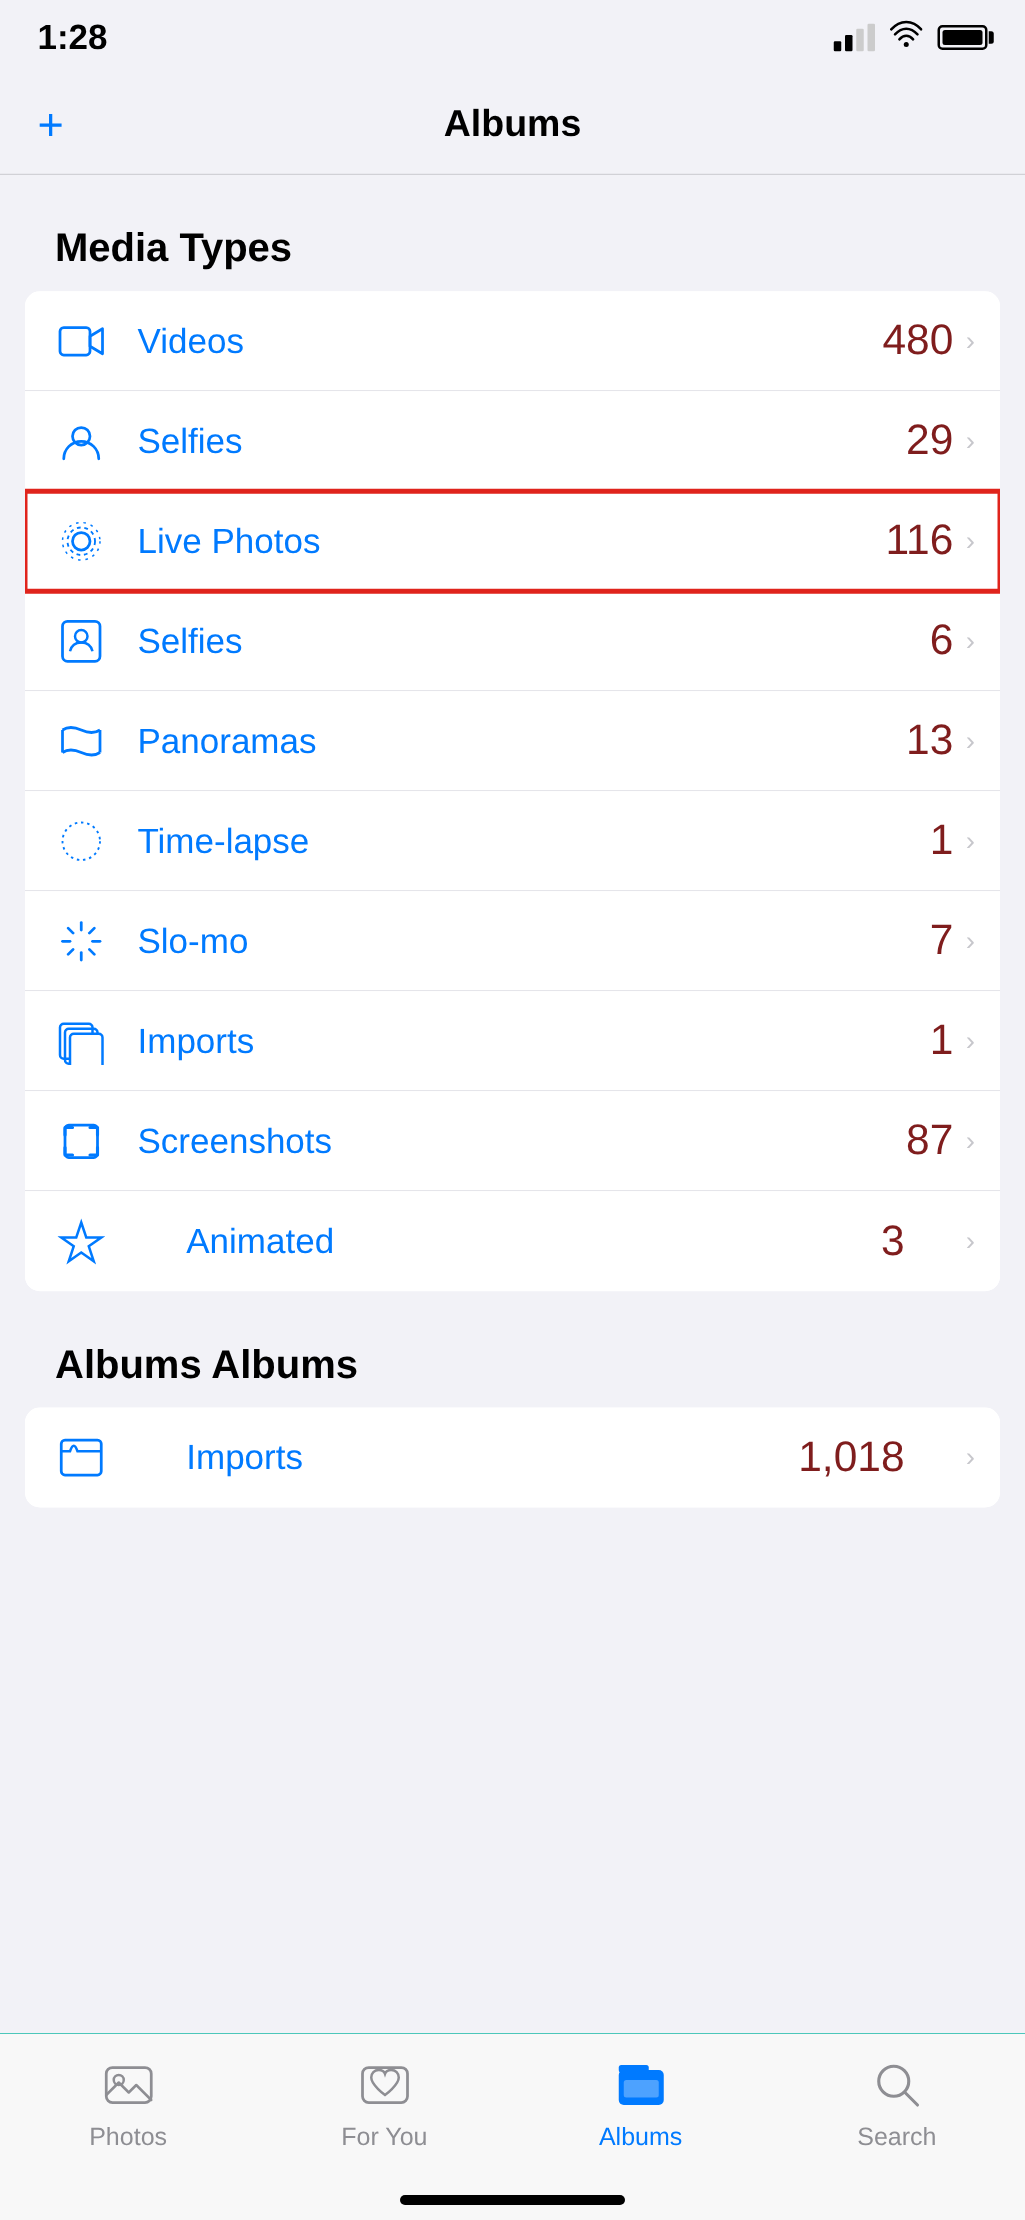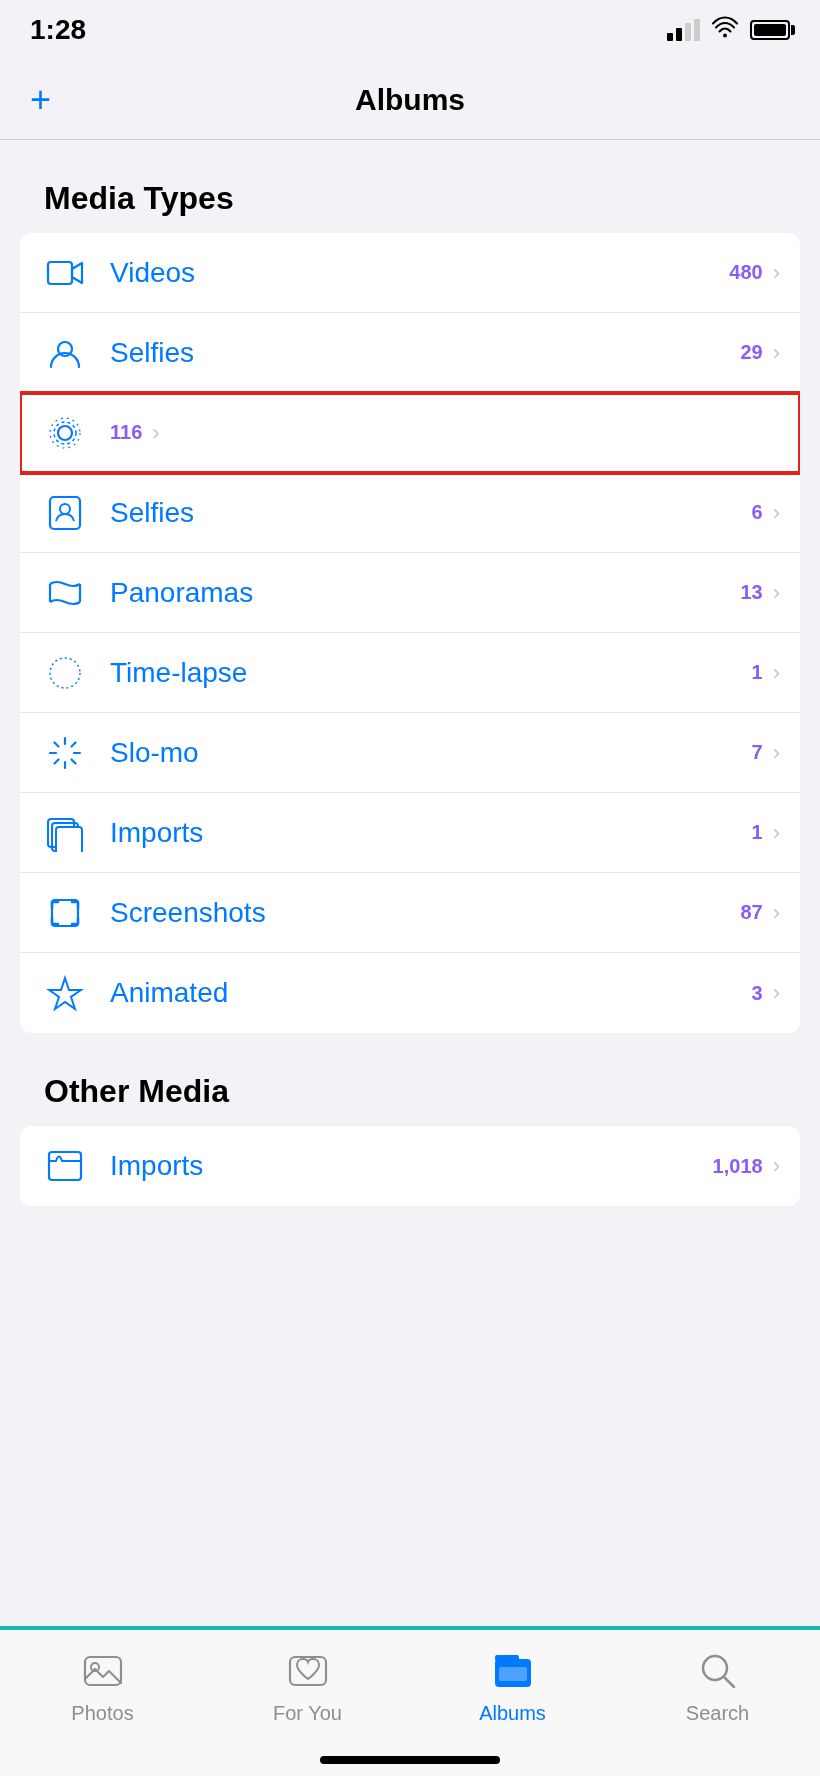--- a/index.html
+++ b/index.html
@@ -130,20 +130,21 @@
       align-items: center;
       height: 80px;
       padding: 0 20px;
       border-bottom: 1px solid #e5e5ea;
       background: #fff;
       cursor: pointer;
       position: relative;
     }
     .list-item:last-child {
       border-bottom: none;
+      gap: 39px;
     }
     .list-item.highlighted {
       outline: 4px solid #e0241c;
       outline-offset: -2px;
       z-index: 2;
     }
     .item-icon {
       width: 50px;
       height: 50px;
       display: flex;
@@ -158,38 +159,37 @@
       fill: none;
       stroke: #007aff;
       stroke-width: 2;
     }
     .item-label {
       font-size: 28px;
       color: #007aff;
       flex: 1;
     }
     .item-count {
-      font-size: 20px;
-      color: #8b5cf6;
+      font-size: 34px;
+      color: #7f1d1d;
       margin-right: 10px;
-      font-weight: bold;
     }
     .item-chevron {
       font-size: 22px;
       color: #c7c7cc;
     }
 
     
     .tab-bar {
       position: fixed;
       bottom: 0;
       left: 0;
       width: 820px;
       background: rgba(248,248,248,0.95);
-      border-top: 4px solid #14b8a6;
+      border-top: 1px solid #14b8a6;
       height: 150px;
       display: flex;
       align-items: flex-start;
       padding-top: 16px;
     }
     .tab-item {
       flex: 1;
       display: flex;
       flex-direction: column;
       align-items: center;
@@ -295,20 +295,21 @@
       </div>
 
       <div class="list-item highlighted">
         <div class="item-icon">
           <svg viewBox="0 0 38 38">
             <circle cx="19" cy="19" r="7" stroke="#007aff" stroke-width="2.2"></circle>
             <circle cx="19" cy="19" r="11" stroke="#007aff" stroke-width="1.5" stroke-dasharray="3 3"></circle>
             <circle cx="19" cy="19" r="15" stroke="#007aff" stroke-width="1.2" stroke-dasharray="2 4"></circle>
           </svg>
         </div>
+        <span class="item-label">Live Photos</span>
         <span class="item-count">116</span>
         <span class="item-chevron">›</span>
       </div>
 
       <div class="list-item">
         <div class="item-icon">
           <svg viewBox="0 0 38 38">
               <rect x="4" y="3" width="30" height="32" rx="4" stroke="#007aff" stroke-width="2.2"></rect>
               <path d="M10 27c1-4 4-7 9-7s8 3 9 7" stroke="#007aff" stroke-width="2"></path>
               <circle cx="19" cy="15" r="5" stroke="#007aff" stroke-width="2"></circle>
@@ -398,21 +399,21 @@
         </div>
         <span class="item-label">Animated</span>
         <span class="item-count">3</span>
         <span class="item-chevron">›</span>
       </div>
 
     </div>
   </div>
 
   <div class="other-section">
-    <div class="section-header">Other Media</div>
+    <div class="section-header">Albums Albums</div>
     <div class="list-container">
 
       <div class="list-item" style="overflow:hidden;">
         <div class="item-icon">
           <svg viewBox="0 0 38 38">
             <rect x="3" y="5" width="32" height="28" rx="3" stroke="#007aff" stroke-width="2.2"></rect>
             <path d="M3 14 L10 14 Q13 5 16 14 L35 14" stroke="#007aff" stroke-width="2" fill="none"></path>
           </svg>
         </div>
         <span class="item-label">Imports</span>

